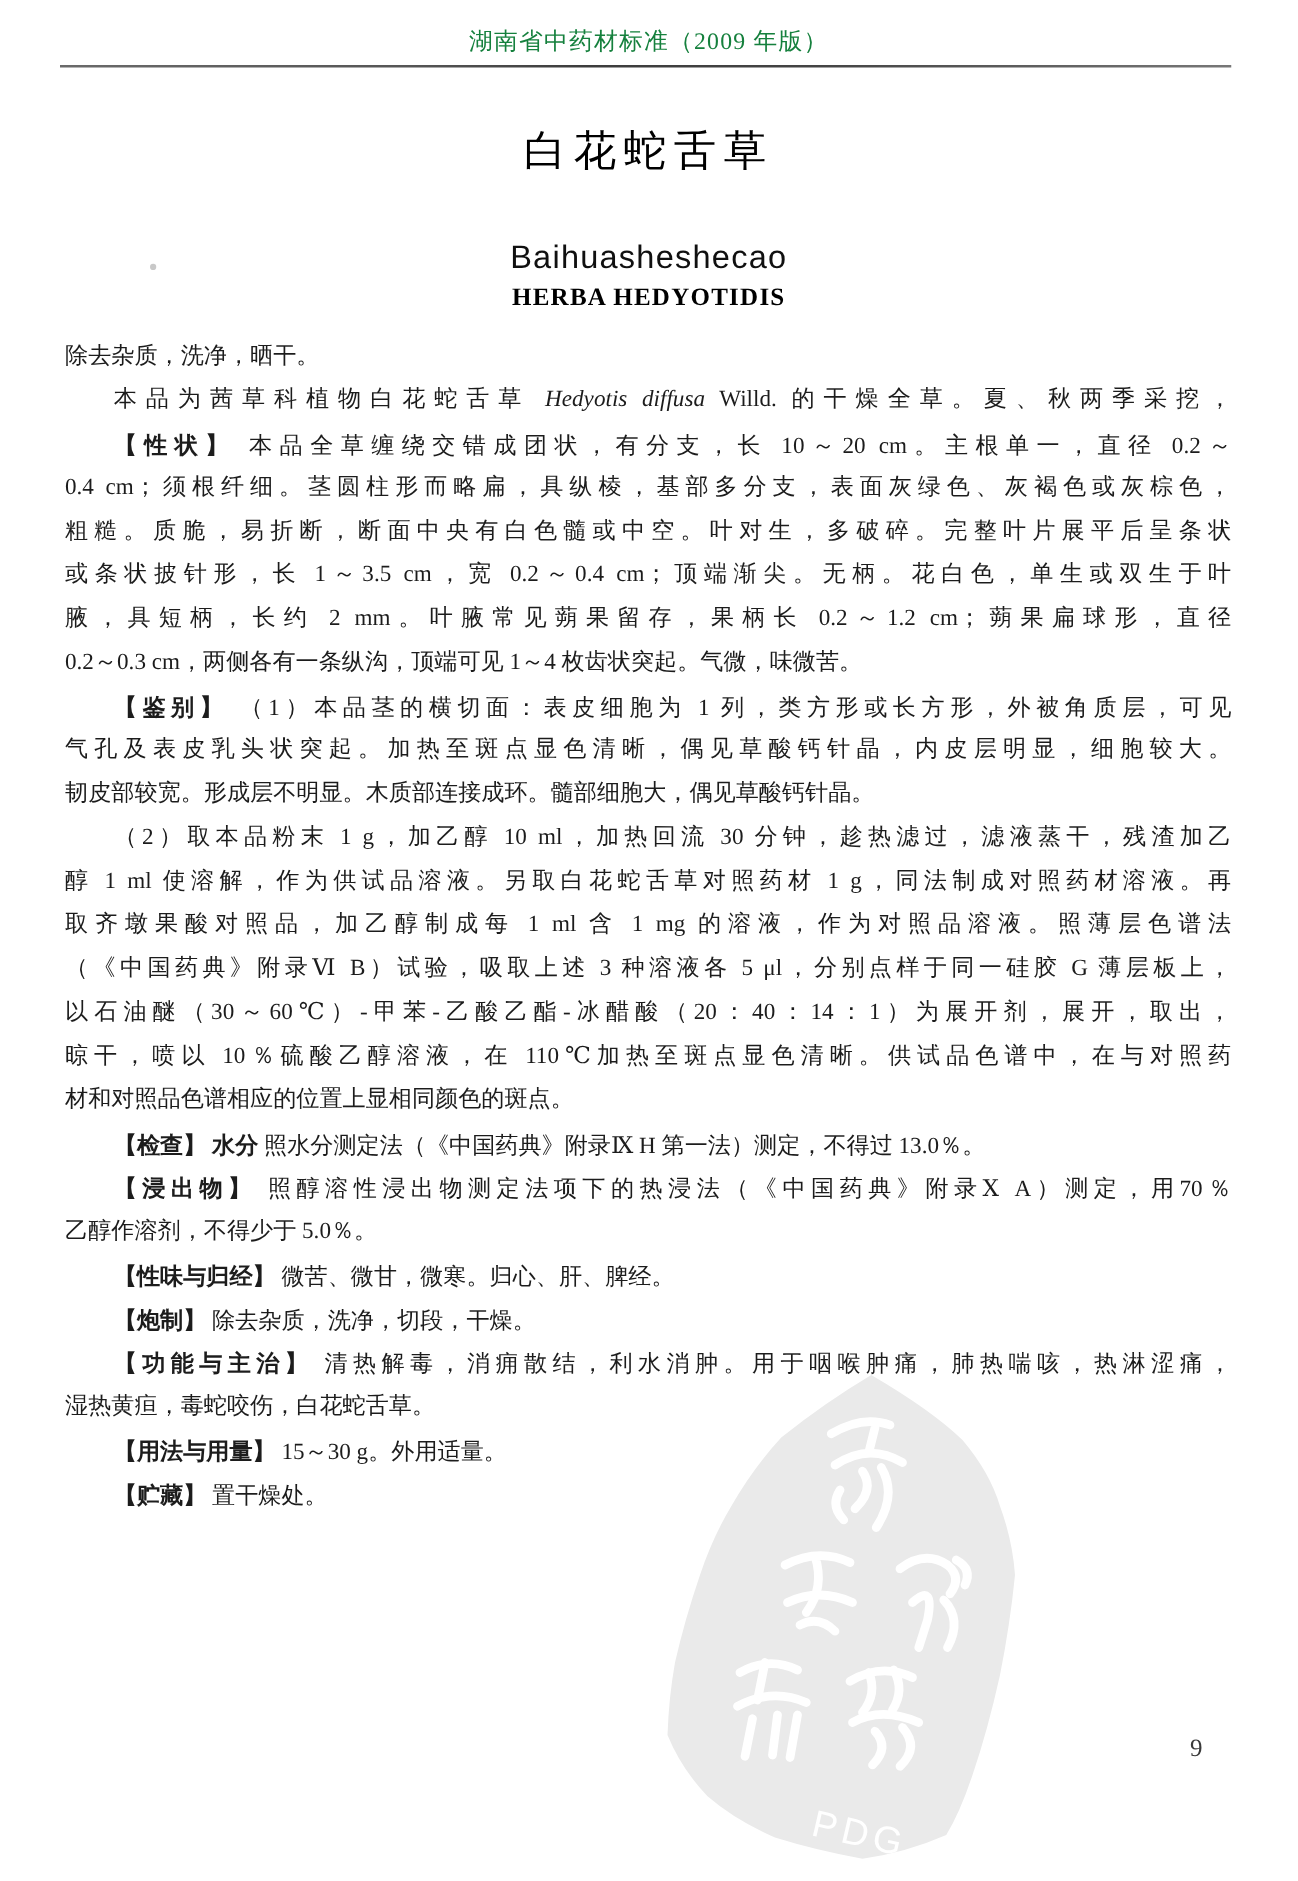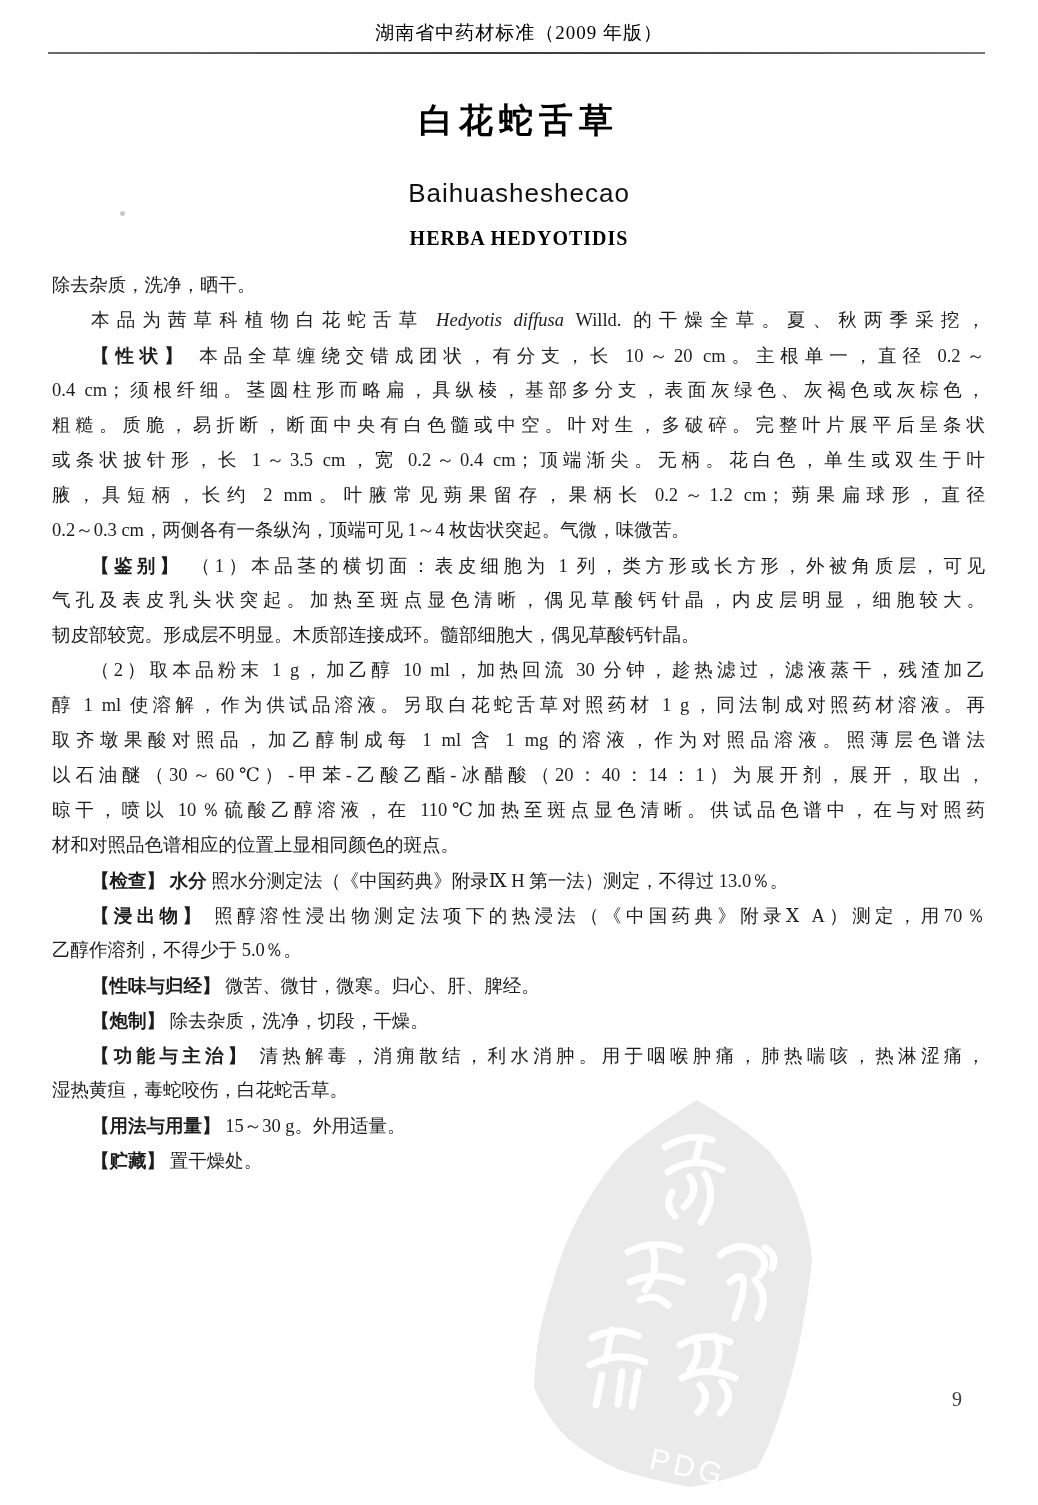--- a/index.html
+++ b/index.html
@@ -6,33 +6,33 @@
   .page{
     position:relative;
     width:1038px;height:1505px;
     background:#ffffff;
     overflow:hidden;
     font-family:"Liberation Serif","DejaVu Serif",serif;
     color:#1c1c1c;
   }
   .header{
     position:absolute;top:20px;left:0;width:100%;
-    text-align:center;font-size:19px;letter-spacing:1px;color:#000000;
+    text-align:center;font-size:19px;letter-spacing:1px;color:#15803d;
   }
   .rule{
     position:absolute;top:52px;left:48px;width:937px;height:2px;
     background:linear-gradient(90deg,#6a6a6a 0%,#555 30%,#3c3c3c 45%,#444 65%,#777 100%);
   }
   .title-cn{
     position:absolute;top:98px;left:0;width:100%;margin:0;
-    text-align:center;font-size:34px;font-weight:700;letter-spacing:6px;
+    text-align:center;font-size:34px;font-weight:400;letter-spacing:6px;
     font-family:"Liberation Sans","DejaVu Sans",sans-serif;color:#000;
   }
   .title-pinyin{
-    position:absolute;top:178px;left:0;width:100%;
+    position:absolute;top:190px;left:0;width:100%;
     text-align:center;font-size:26px;letter-spacing:1px;color:#101010;
     font-family:"Liberation Sans","DejaVu Sans",sans-serif;
   }
   .title-latin{
     position:absolute;top:227px;left:0;width:100%;
     text-align:center;font-size:20px;font-weight:700;letter-spacing:1px;color:#000;
   }
   .doc-body{
     position:absolute;top:268px;left:52px;width:933px;z-index:1;
     font-size:18.5px;
@@ -83,20 +83,21 @@
       <div class="line fill">粗糙。质脆，易折断，断面中央有白色髓或中空。叶对生，多破碎。完整叶片展平后呈条状</div>
       <div class="line fill">或条状披针形，长 1～3.5 cm，宽 0.2～0.4 cm；顶端渐尖。无柄。花白色，单生或双生于叶</div>
       <div class="line fill">腋，具短柄，长约 2 mm。叶腋常见蒴果留存，果柄长 0.2～1.2 cm；蒴果扁球形，直径</div>
       <div class="line">0.2～0.3 cm，两侧各有一条纵沟，顶端可见 1～4 枚齿状突起。气微，味微苦。</div>
       <div class="line fill indent"><b>【鉴别】</b> （1）本品茎的横切面：表皮细胞为 1 列，类方形或长方形，外被角质层，可见</div>
       <div class="line fill">气孔及表皮乳头状突起。加热至斑点显色清晰，偶见草酸钙针晶，内皮层明显，细胞较大。</div>
       <div class="line">韧皮部较宽。形成层不明显。木质部连接成环。髓部细胞大，偶见草酸钙针晶。</div>
       <div class="line fill indent">（2）取本品粉末 1 g，加乙醇 10 ml，加热回流 30 分钟，趁热滤过，滤液蒸干，残渣加乙</div>
       <div class="line fill">醇 1 ml 使溶解，作为供试品溶液。另取白花蛇舌草对照药材 1 g，同法制成对照药材溶液。再</div>
       <div class="line fill">取齐墩果酸对照品，加乙醇制成每 1 ml 含 1 mg 的溶液，作为对照品溶液。照薄层色谱法</div>
+      <div class="line fill">（《中国药典》附录Ⅵ B）试验，吸取上述 3 种溶液各 5 μl，分别点样于同一硅胶 G 薄层板上，</div>
       <div class="line fill">以石油醚（30～60℃）-甲苯-乙酸乙酯-冰醋酸（20：40：14：1）为展开剂，展开，取出，</div>
       <div class="line fill">晾干，喷以 10％硫酸乙醇溶液，在 110℃加热至斑点显色清晰。供试品色谱中，在与对照药</div>
       <div class="line">材和对照品色谱相应的位置上显相同颜色的斑点。</div>
       <div class="line indent"><b>【检查】</b> <b>水分</b> 照水分测定法（《中国药典》附录Ⅸ H 第一法）测定，不得过 13.0％。</div>
       <div class="line fill indent"><b>【浸出物】</b> 照醇溶性浸出物测定法项下的热浸法（《中国药典》附录Ⅹ A）测定，用70％</div>
       <div class="line">乙醇作溶剂，不得少于 5.0％。</div>
       <div class="line indent"><b>【性味与归经】</b> 微苦、微甘，微寒。归心、肝、脾经。</div>
       <div class="line indent"><b>【炮制】</b> 除去杂质，洗净，切段，干燥。</div>
       <div class="line fill indent"><b>【功能与主治】</b> 清热解毒，消痈散结，利水消肿。用于咽喉肿痛，肺热喘咳，热淋涩痛，</div>
       <div class="line">湿热黄疸，毒蛇咬伤，白花蛇舌草。</div>

